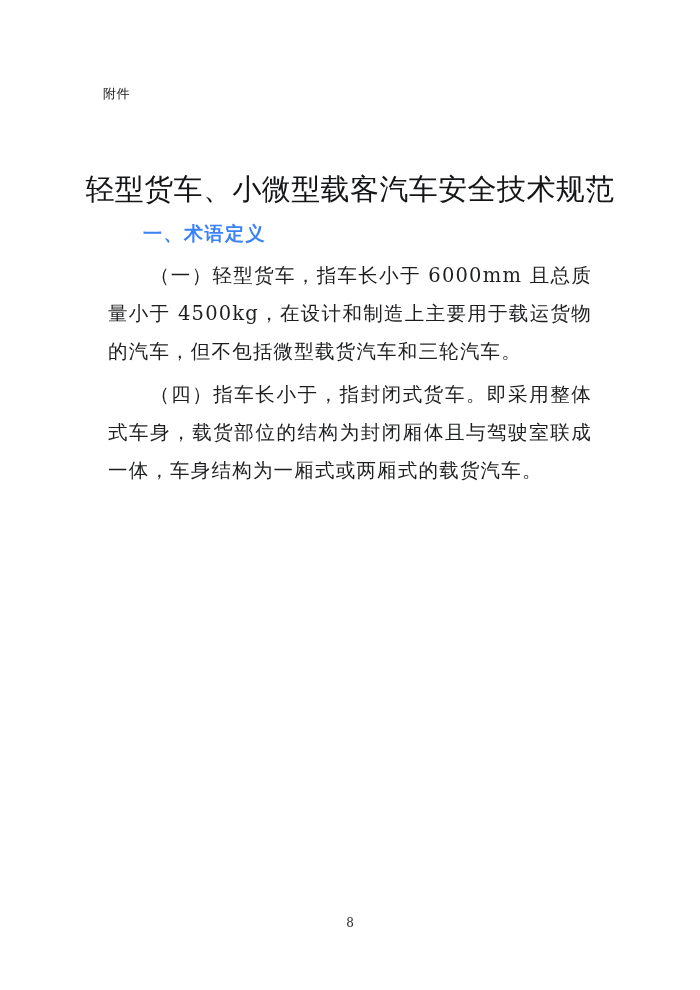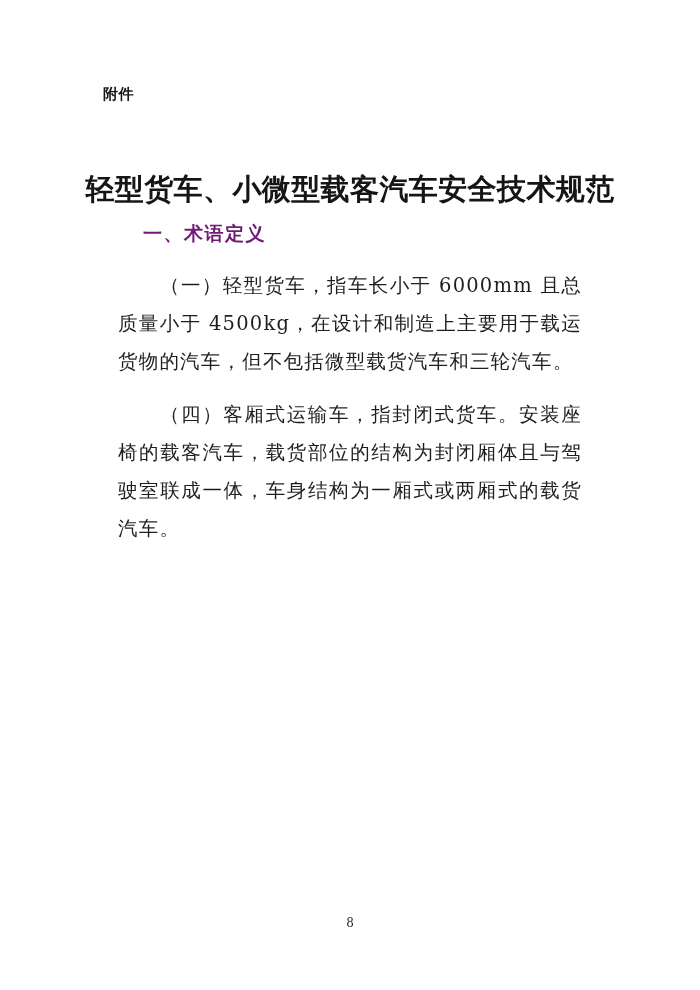--- a/index.html
+++ b/index.html
@@ -22,36 +22,36 @@
     inset: 0;
     background: #ffffff;
   }
 
   
   .attach-label {
     position: absolute;
     left: 103px;
     top: 82px;
     font-family: "DejaVu Sans", sans-serif;
-    font-weight: 700;
-    font-size: 15px;
+    font-weight: 400;
+    font-size: 13px;
     line-height: 24px;
     letter-spacing: 0.5px;
     color: #17181a;
   }
 
   
   .doc-title {
     position: absolute;
     left: 0;
     right: 0;
     top: 150px;
     text-align: center;
     font-family: "DejaVu Sans", sans-serif;
-    font-weight: 700;
+    font-weight: 400;
     font-size: 29px;
     line-height: 40px;
     letter-spacing: 0.4px;
     color: #141517;
   }
 
   
   .body-block {
     position: absolute;
     left: 103px;
@@ -59,26 +59,26 @@
     width: 494px;
   }
 
   .section-heading {
     font-family: "DejaVu Sans", sans-serif;
     font-weight: 700;
     font-size: 19px;
     line-height: 38px;
     letter-spacing: 1.5px;
     text-indent: 40px;
-    color: #701a75;
+    color: #3b82f6;
     margin: 0 0 0 0;
   }
 
   .para {
-    margin: 15px;
+    margin: 5px;
     font-family: "DejaVu Serif", serif;
     font-size: 19.5px;
     line-height: 38px;
     letter-spacing: 1.2px;
     text-align: justify;
     text-align-last: left;
     text-indent: 42px;
     color: #1d1e20;
     word-break: break-all;
   }
@@ -105,19 +105,19 @@
   <h1 class="doc-title">轻型货车、小微型载客汽车安全技术规范</h1>
 
   <div class="body-block">
 
     <h2 class="section-heading">一、术语定义</h2>
 
     <p class="para">（一）轻型货车，指车长小于 6000mm 且总质量小于 4500kg，在设计和制造上主要用于载运货物的汽车，但不包括微型载货汽车和三轮汽车。</p>
 
 
 
-    <p class="para">（四）客厢式运输车，指封闭式货车。安装座椅的载客汽车，载货部位的结构为封闭厢体且与驾驶室联成一体，车身结构为一厢式或两厢式的载货汽车。</p>
+    <p class="para">（四）指车长小于，指封闭式货车。即采用整体式车身，载货部位的结构为封闭厢体且与驾驶室联成一体，车身结构为一厢式或两厢式的载货汽车。</p>
 
   </div>
 
   <div class="page-number">8</div>
 
 </div>
 
 </body></html>

